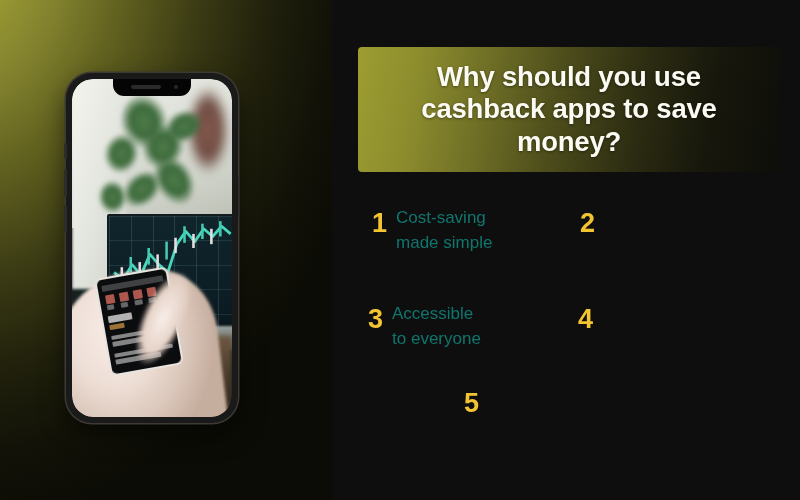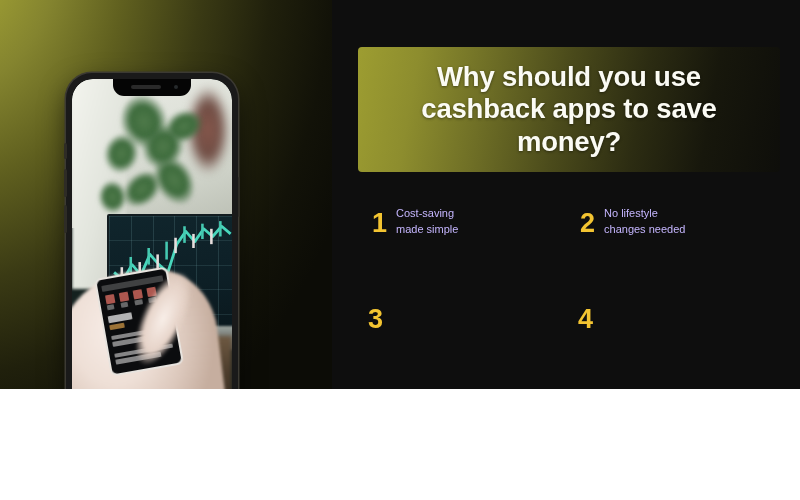--- a/index.html
+++ b/index.html
@@ -3,21 +3,21 @@
 <meta charset="utf-8">
 <style>
   html, body {
     margin: 0;
     padding: 0;
     background: #ffffff;
   }
   #canvas {
     position: relative;
     width: 800px;
-    height: 389px;
+    height: 500px;
     overflow: hidden;
     background: #0e0e0e;
     font-family: "Liberation Sans", sans-serif;
   }
 
   
   .left-panel {
     position: absolute;
     left: 0; top: 0;
     width: 332px; height: 500px;
@@ -279,22 +279,22 @@
   }
   .item .num {
     color: #f3c431;
     font-size: 27px;
     font-weight: bold;
     line-height: 1;
     padding-top: 10px;
     flex: 0 0 auto;
   }
   .item .txt {
-    color: #c4b5fd;
-    font-size: 11px;
+    color: #0f766e;
+    font-size: 17px;
     line-height: 1.48;
     white-space: pre-line;
     padding-top: 5px;
   }
   .item-1 { left: 40px;  top: 8px;  }
   .item-2 { left: 248px; top: 8px;  }
   .item-3 { left: 36px;  top: 104px; }
   .item-4 { left: 246px; top: 104px; }
   .item-5 { left: 132px; top: 188px; }
 </style>
@@ -394,26 +394,26 @@
     <div class="list-area">
 
       <div class="item item-1">
         <span class="num">1</span>
         <span class="txt">Cost-saving
 made simple</span>
       </div>
 
       <div class="item item-2">
         <span class="num">2</span>
-        <span class="txt">No lifestyle
-changes needed</span>
       </div>
 
       <div class="item item-3">
         <span class="num">3</span>
+        <span class="txt">Accessible
+to everyone</span>
       </div>
 
       <div class="item item-4">
         <span class="num">4</span>
       </div>
 
       <div class="item item-5">
         <span class="num">5</span>
       </div>
 

